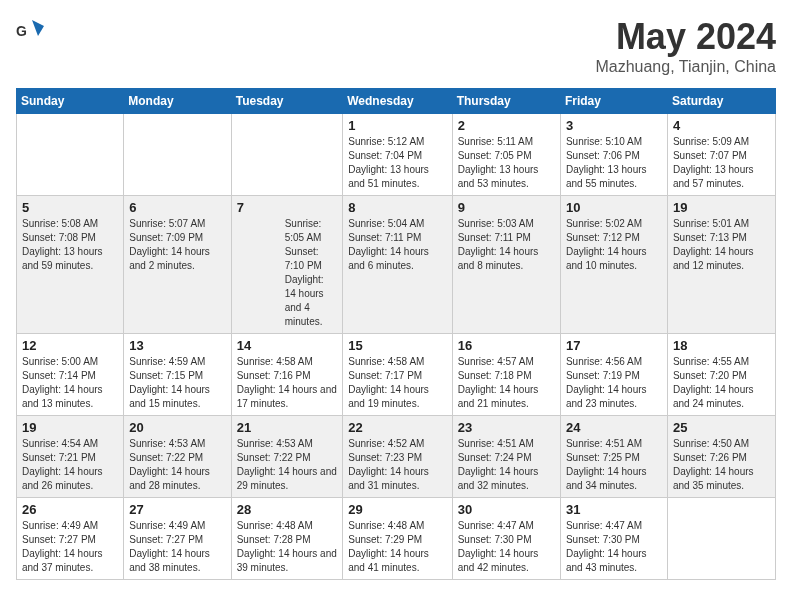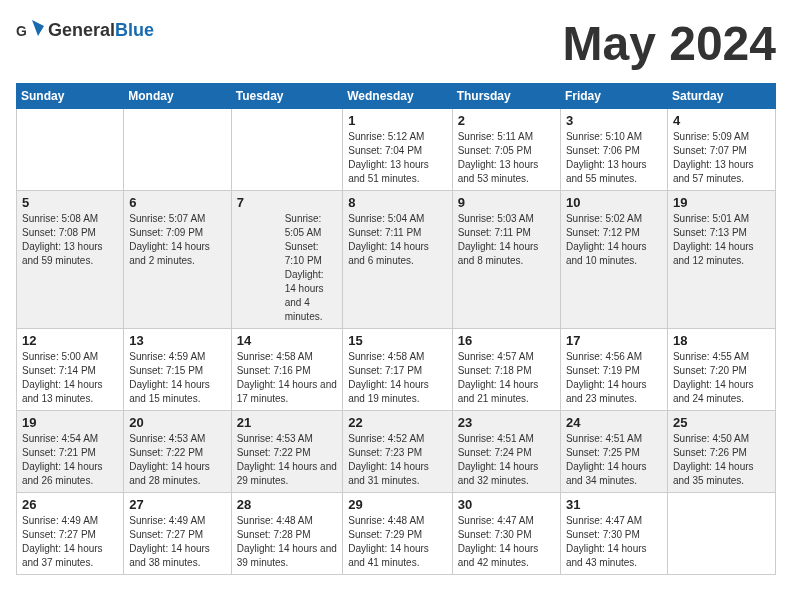--- a/index.html
+++ b/index.html
@@ -32,21 +32,21 @@
       color: #1a6ab0;
     }
     .logo-icon {
       width: 28px;
       height: 28px;
     }
     .title-block {
       text-align: right;
     }
     .month-title {
-      font-size: 48px;
+      font-size: 36px;
       font-weight: bold;
       color: #333;
     }
     .location-title {
       font-size: 16px;
       color: #555;
     }
     .calendar {
       width: 100%;
       border-collapse: collapse;
@@ -88,26 +88,24 @@
   </style>
 </head>
 <body>
 
 <div class="header">
   <div class="logo">
     <svg class="logo-icon" viewBox="0 0 28 28" xmlns="http://www.w3.org/2000/svg">
       <text x="0" y="20" font-size="14" font-weight="bold" fill="#333">G</text>
       <polygon points="16,4 28,10 22,20" fill="#1a6ab0"></polygon>
     </svg>
-    <div>
-      <span class="logo-text-general">General</span><span class="logo-text-blue">Blue</span>
-    </div>
   </div>
   <div class="title-block">
     <div class="month-title">May 2024</div>
+    <div class="location-title">Mazhuang, Tianjin, China</div>
   </div>
 </div>
 
 <table class="calendar">
   <thead>
     <tr>
     <th>Sunday</th>
         <th>Monday</th>
         <th>Tuesday</th>
         <th>Wednesday</th>

